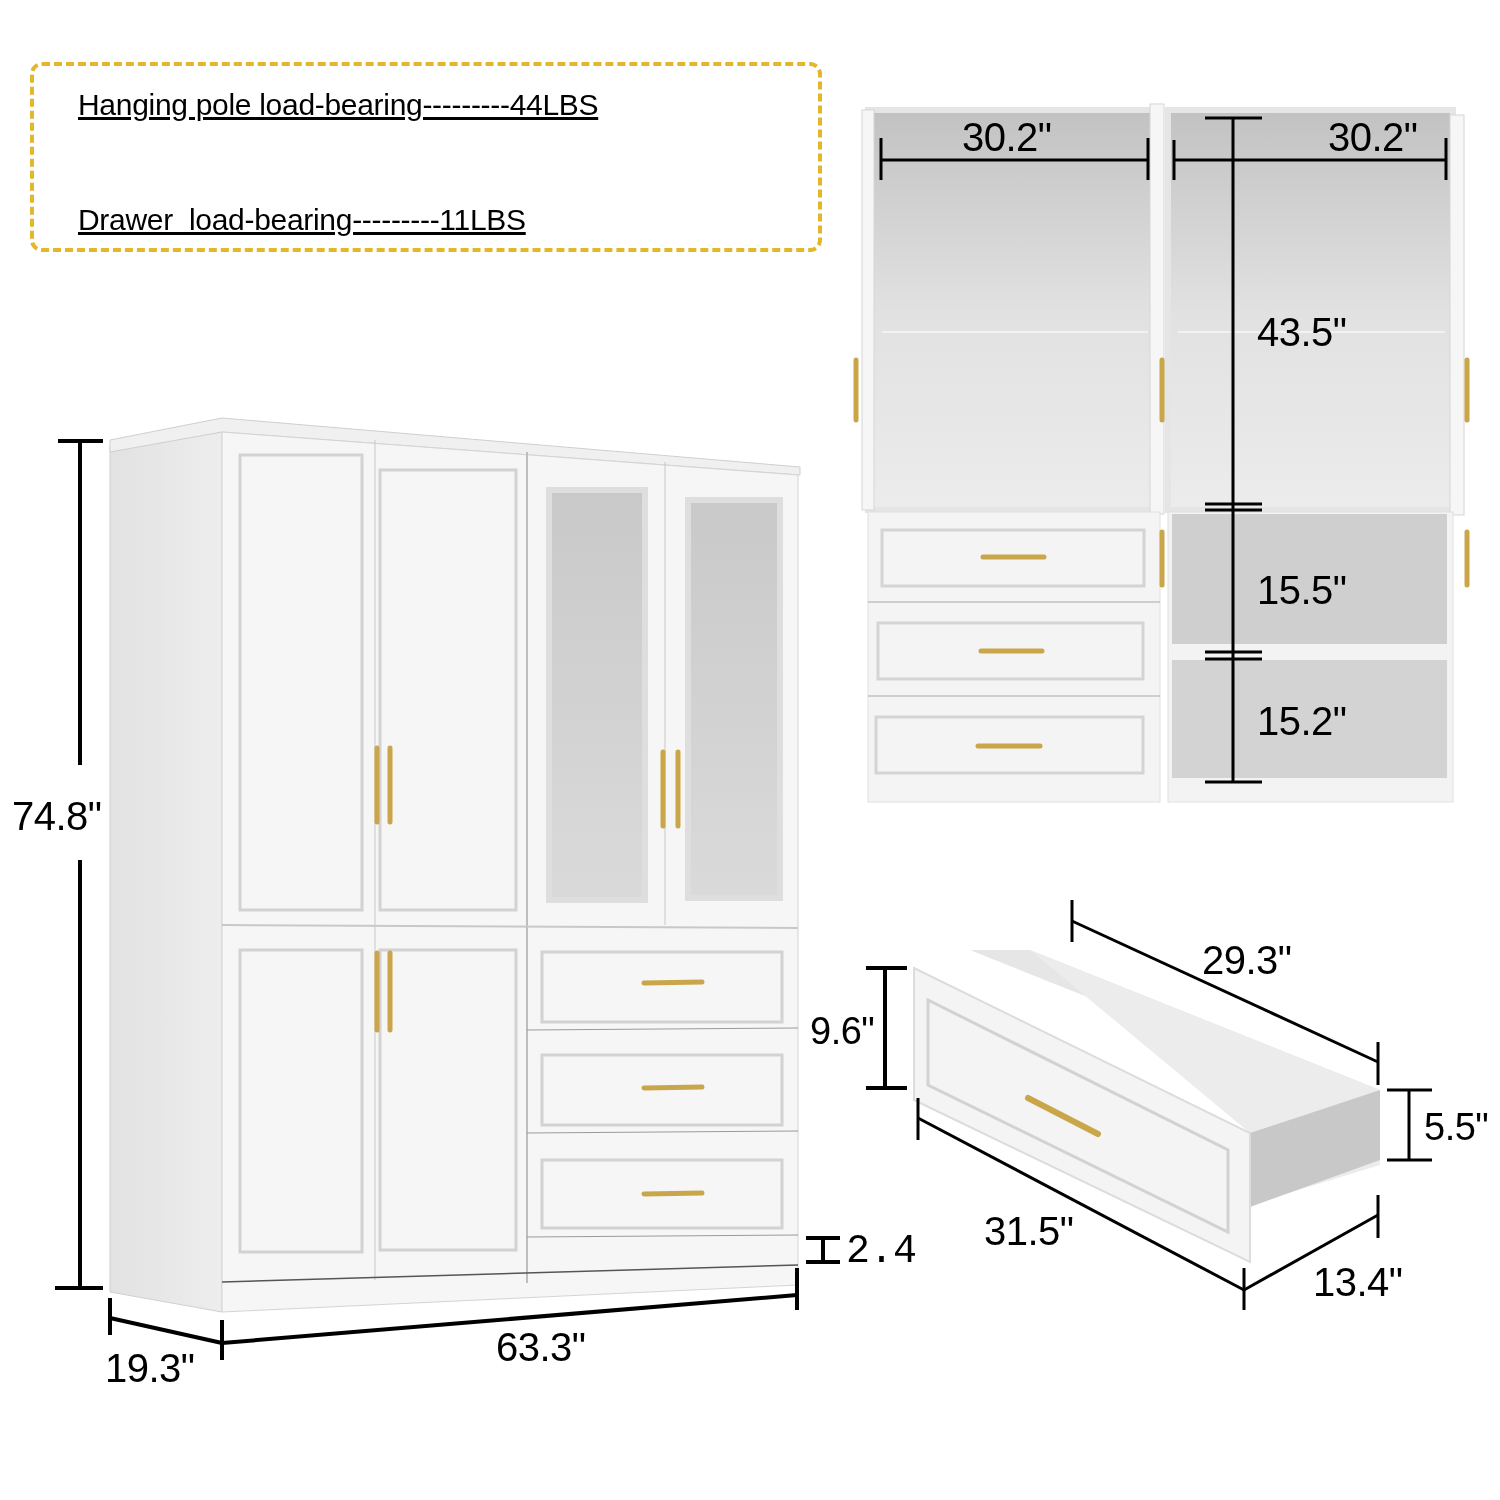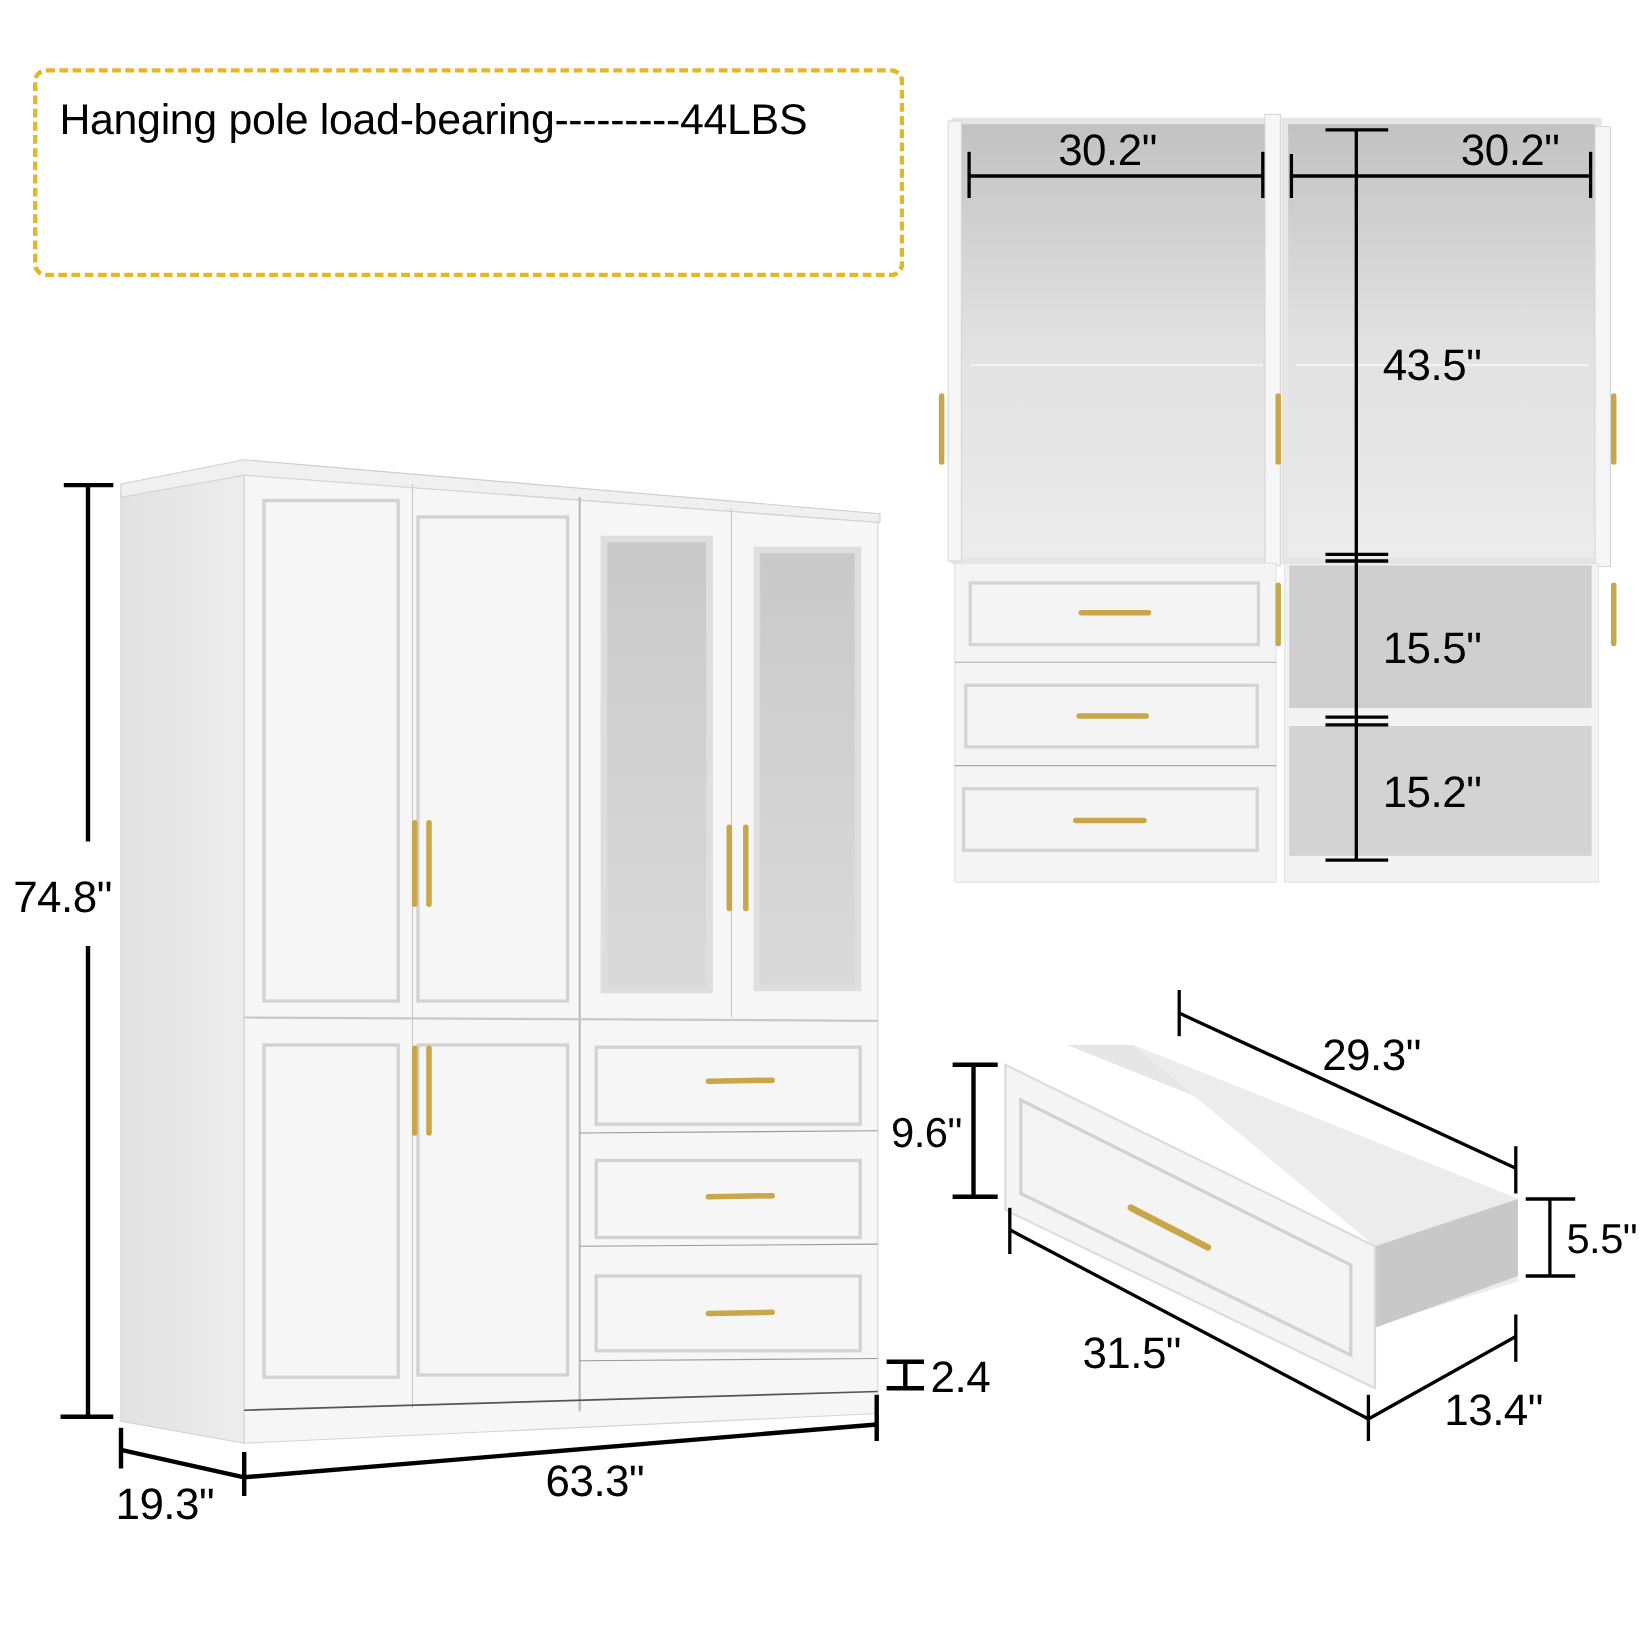--- a/index.html
+++ b/index.html
@@ -3,34 +3,35 @@
 <meta charset="utf-8">
 <style>
   html, body { margin: 0; padding: 0; background: #ffffff; }
   body { width: 1500px; height: 1500px; position: relative; overflow: hidden;
          font-family: "Liberation Sans", "DejaVu Sans", sans-serif; color: #000; }
   .abs { position: absolute; }
 
   
   .loadbox { left: 30px; top: 62px; width: 792px; height: 190px;
              border: 4px dashed #e4b62a; border-radius: 12px; box-sizing: border-box; }
-  .load-line { position: absolute; left: 20px; font-size: 39px; letter-spacing: -0.3px;
-               white-space: pre; line-height: 1; }
+  .load-line { position: absolute; left: 44px; font-size: 30px; letter-spacing: -0.3px;
+               white-space: pre; line-height: 1; text-decoration: underline; }
 
   
   .dim { position: absolute; font-size: 40px; line-height: 1; white-space: nowrap; letter-spacing: -0.5px; }
   .dim-s { font-size: 38px; }
 
   svg { position: absolute; left: 0; top: 0; }
 </style>
 </head>
 <body>
 
 <div class="abs loadbox">
   <div class="load-line" style="top:24px;">Hanging pole load-bearing---------44LBS</div>
+  <div class="load-line" style="top:139px;">Drawer  load-bearing---------11LBS</div>
 </div>
 
 <svg width="1500" height="1500" viewBox="0 0 1500 1500">
   <defs>
     <linearGradient id="sideG" x1="0" x2="1" y1="0" y2="0">
       <stop offset="0" stop-color="#e2e2e2"></stop>
         <stop offset="1" stop-color="#ededed"></stop>
     </linearGradient>
     <linearGradient id="glassG" x1="0" x2="0" y1="0" y2="1">
       <stop offset="0" stop-color="#c9c9c9"></stop>
@@ -175,21 +176,21 @@
       <line x1="1244" y1="1268" x2="1244" y2="1310"></line>
       <line x1="1244" y1="1290" x2="1378" y2="1215"></line>
       <line x1="1378" y1="1195" x2="1378" y2="1238"></line>
     </g>
   </g>
 </svg>
 
 <div class="dim" style="left:12px; top:796px;">74.8"</div>
 <div class="dim" style="left:496px; top:1327px;">63.3"</div>
 <div class="dim" style="left:105px; top:1348px;">19.3"</div>
-<div class="dim" style="left:846px; top:1232px;">2.4</div>
+<div class="dim" style="left:846px; top:1232px;font-family:Liberation Mono, monospace;">2.4</div>
 <div class="dim dim-s" style="left:810px; top:1012px;">9.6"</div>
 
 <div class="dim" style="left:962px; top:117px;">30.2"</div>
 <div class="dim" style="left:1328px; top:117px;">30.2"</div>
 <div class="dim" style="left:1257px; top:312px;">43.5"</div>
 <div class="dim" style="left:1257px; top:570px;">15.5"</div>
 <div class="dim" style="left:1257px; top:701px;">15.2"</div>
 
 <div class="dim" style="left:1202px; top:940px;">29.3"</div>
 <div class="dim dim-s" style="left:1424px; top:1108px;">5.5"</div>

